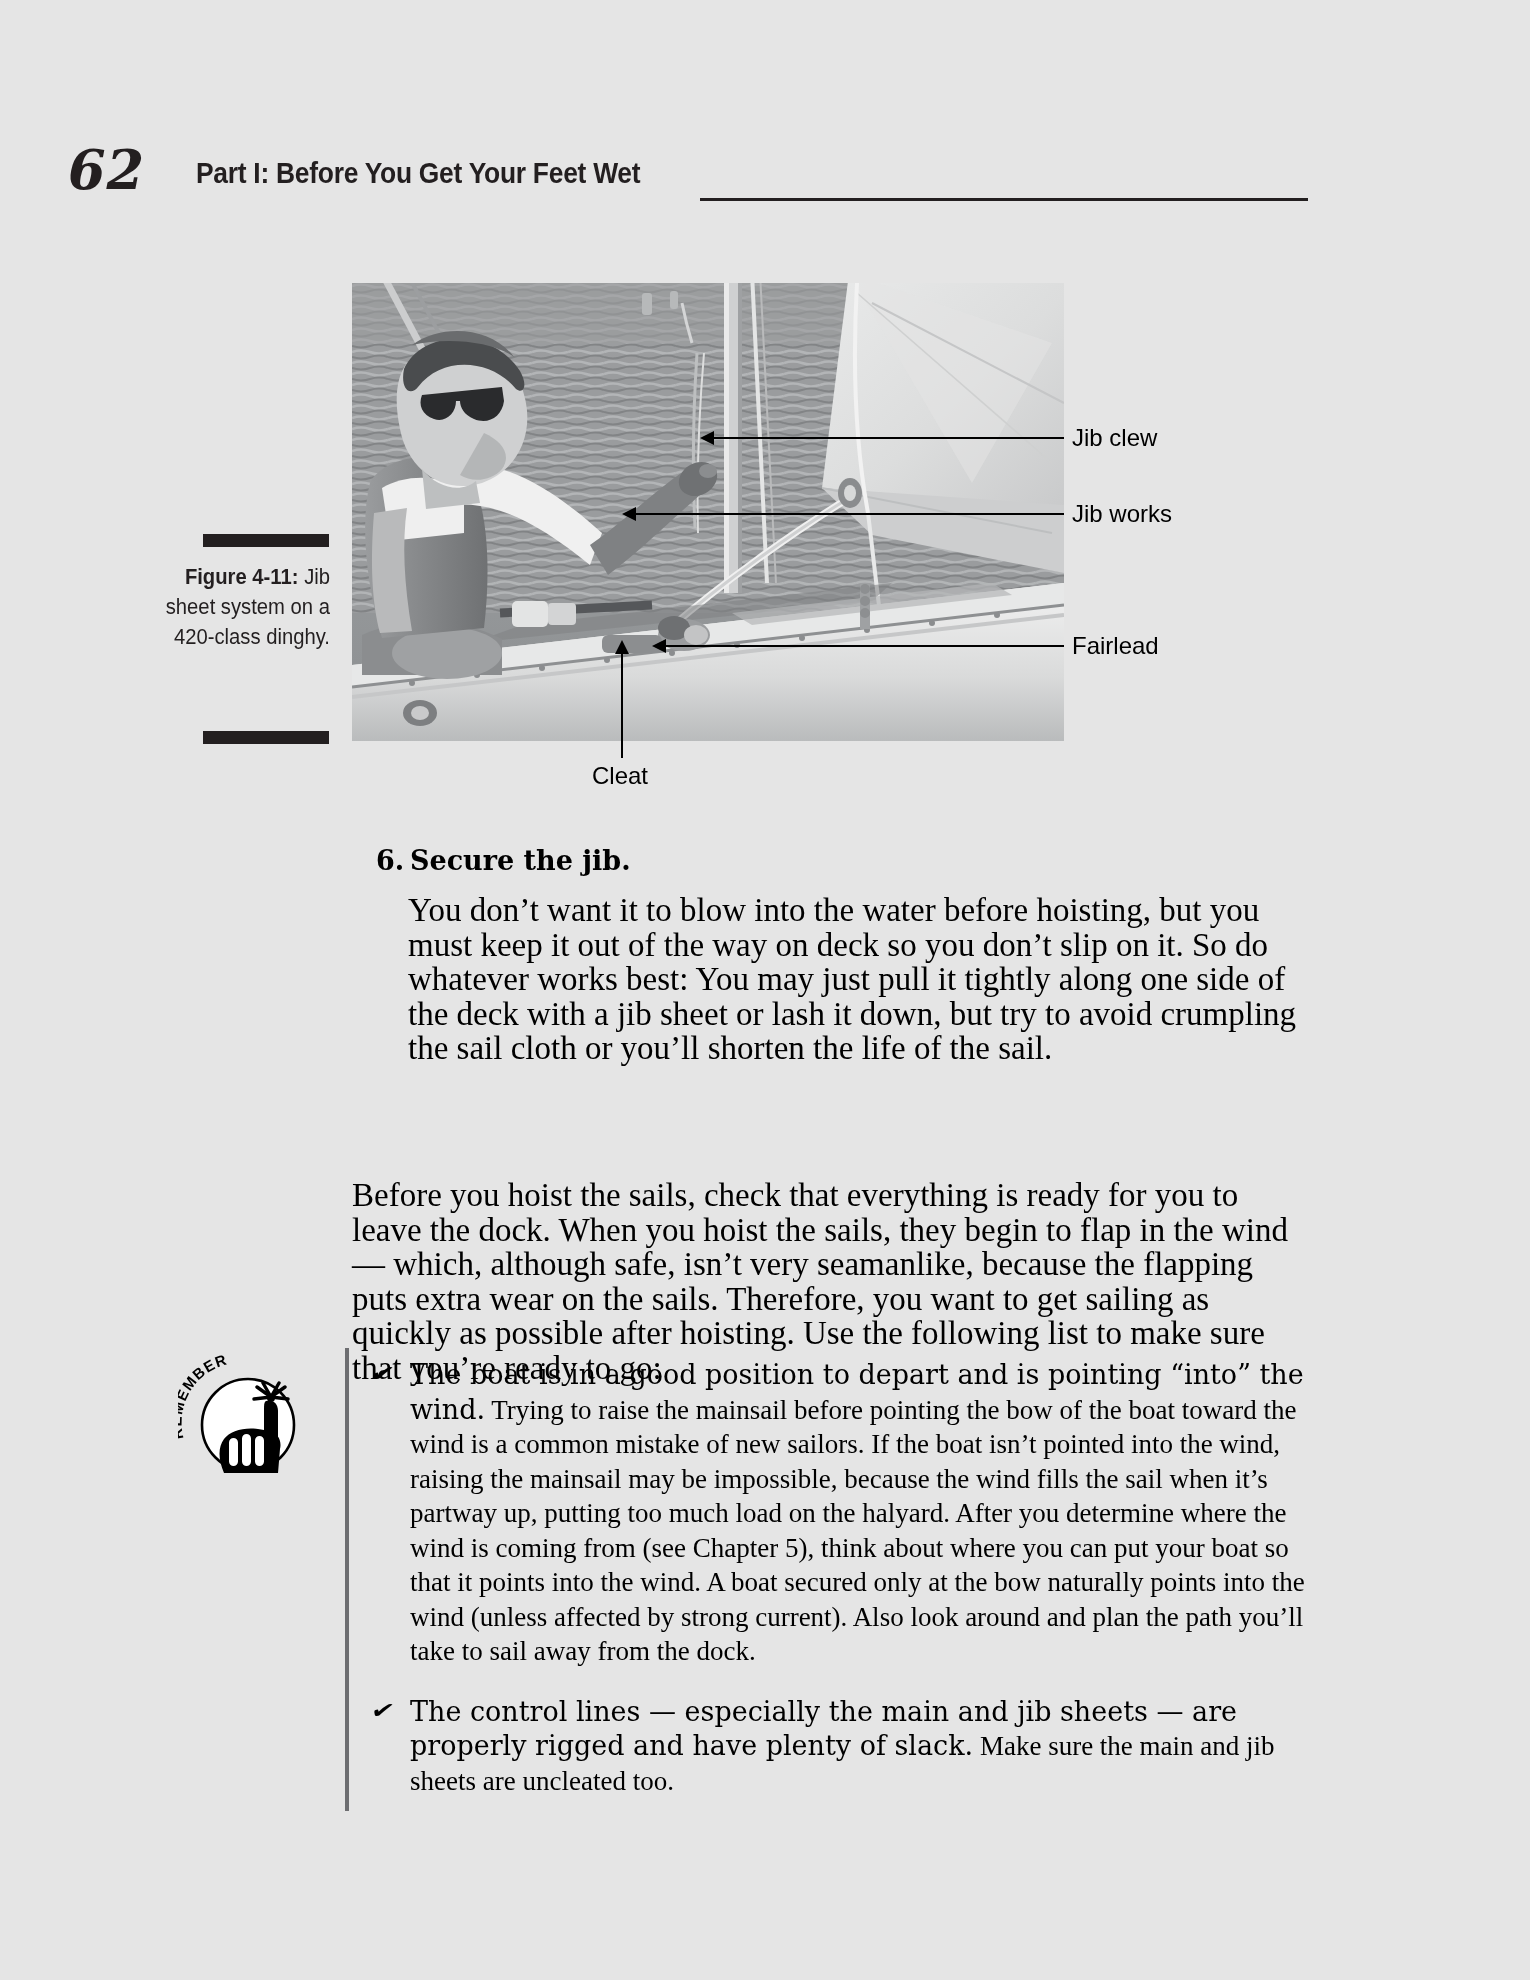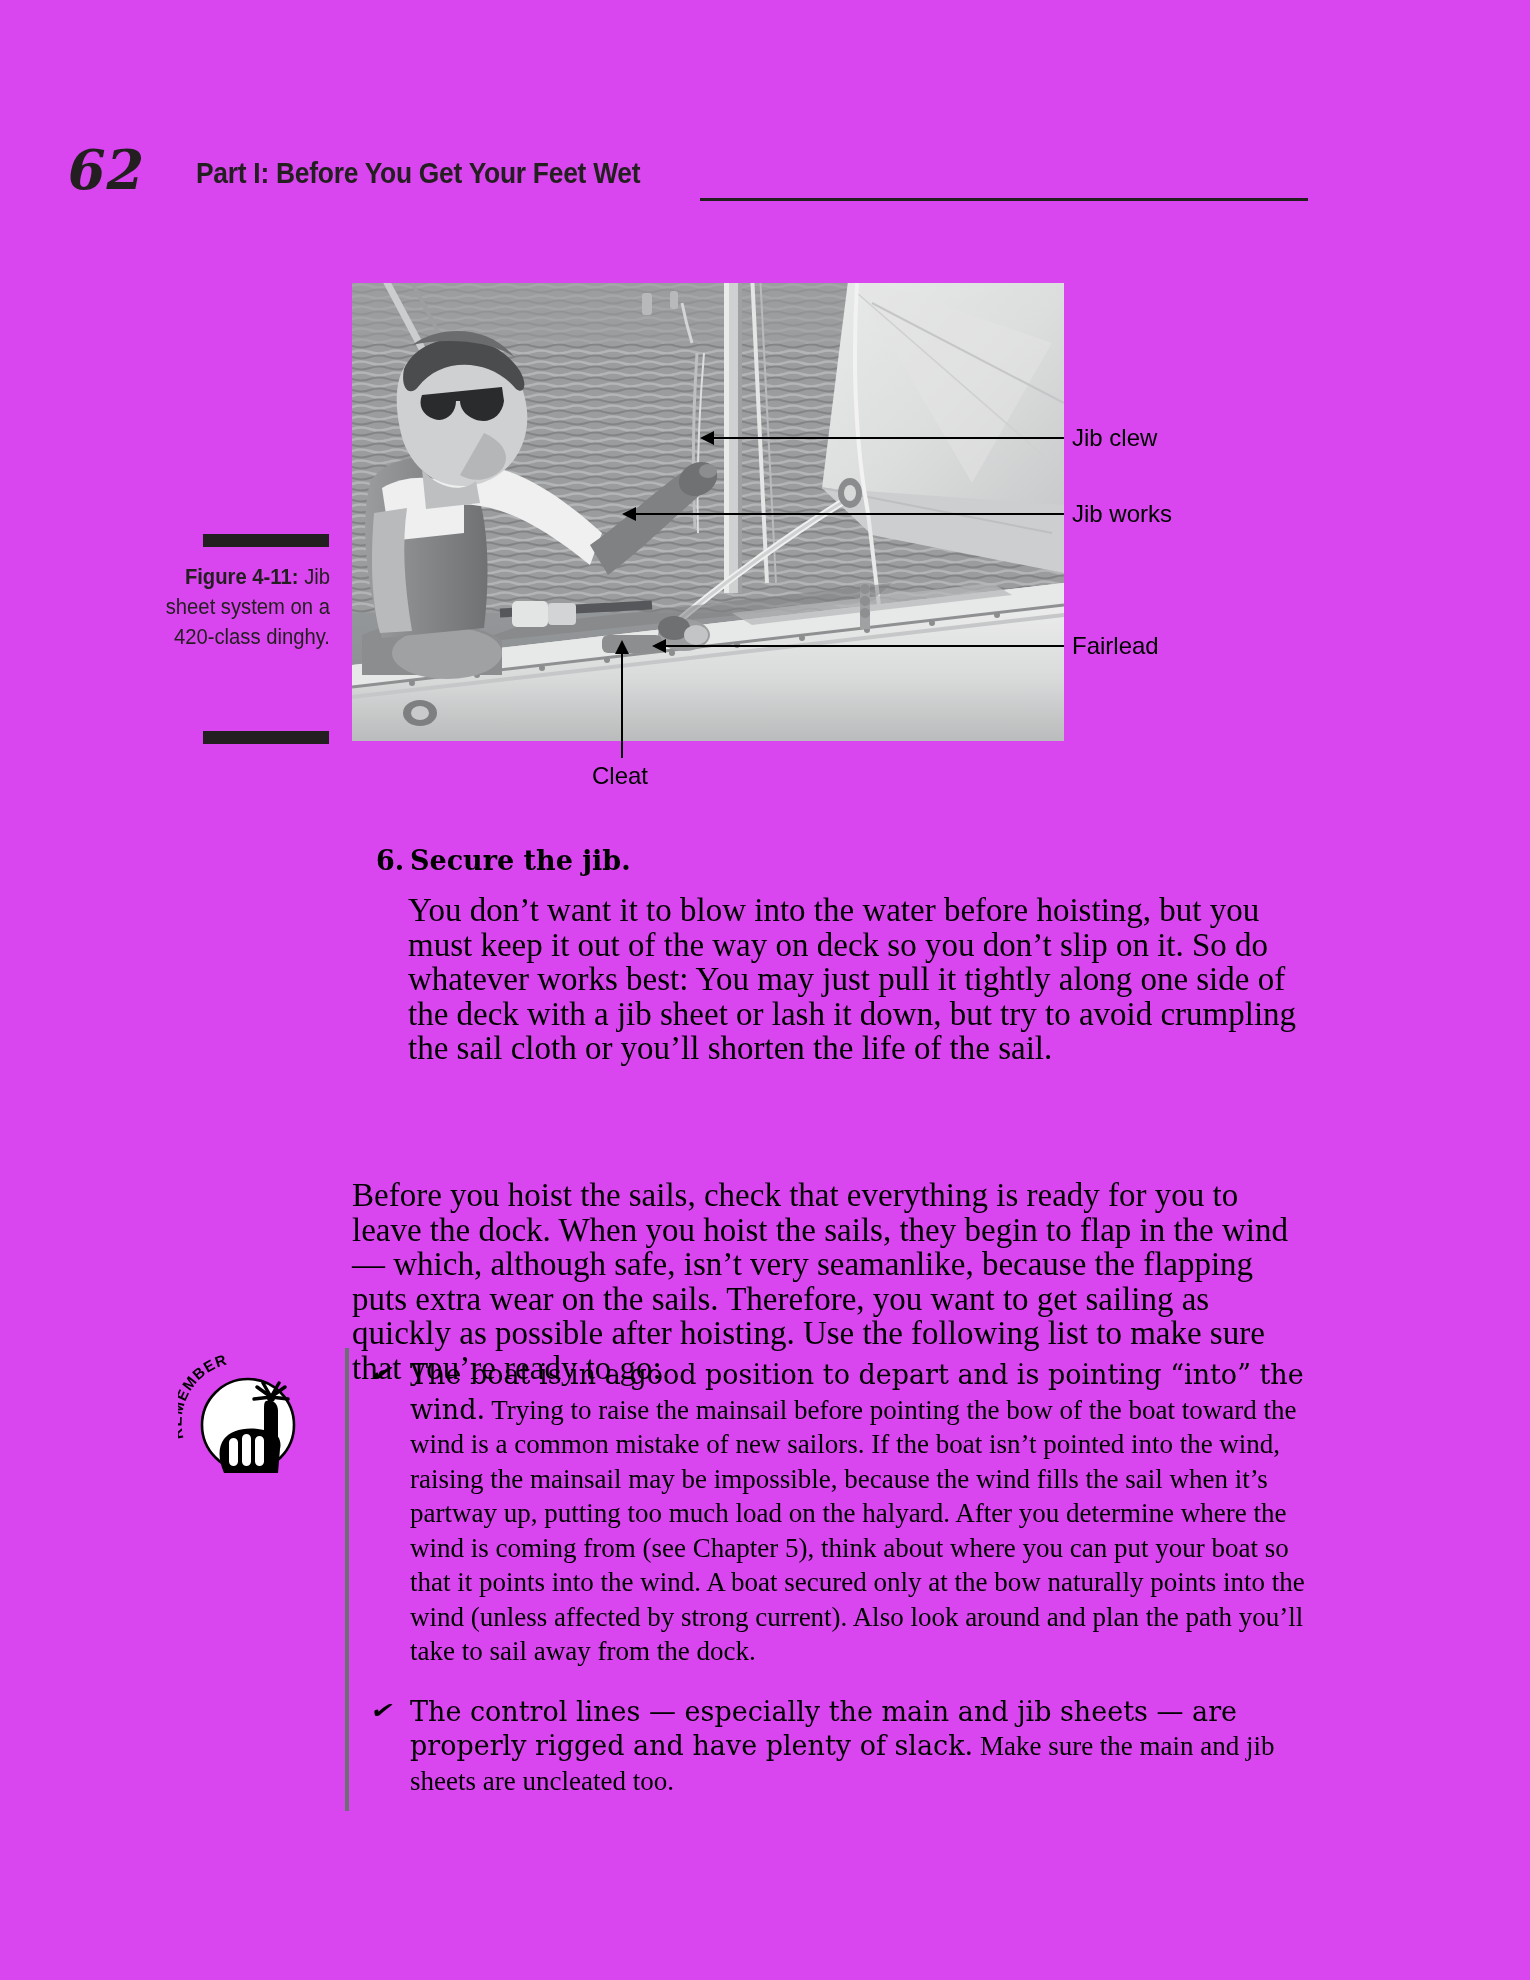--- a/index.html
+++ b/index.html
@@ -12,21 +12,21 @@
     height: 1980px;
     position: relative;
     font-family: "Liberation Serif", serif;
     color: #000000;
     overflow: hidden;
   }
 
   .page {
     position: absolute;
     inset: 0;
-    background: #d946ef;
+    background: #e5e5e5;
   }
 
   
   .running-head {
     position: absolute;
     left: 0;
     top: 150px;
     width: 100%;
     height: 70px;
   }

